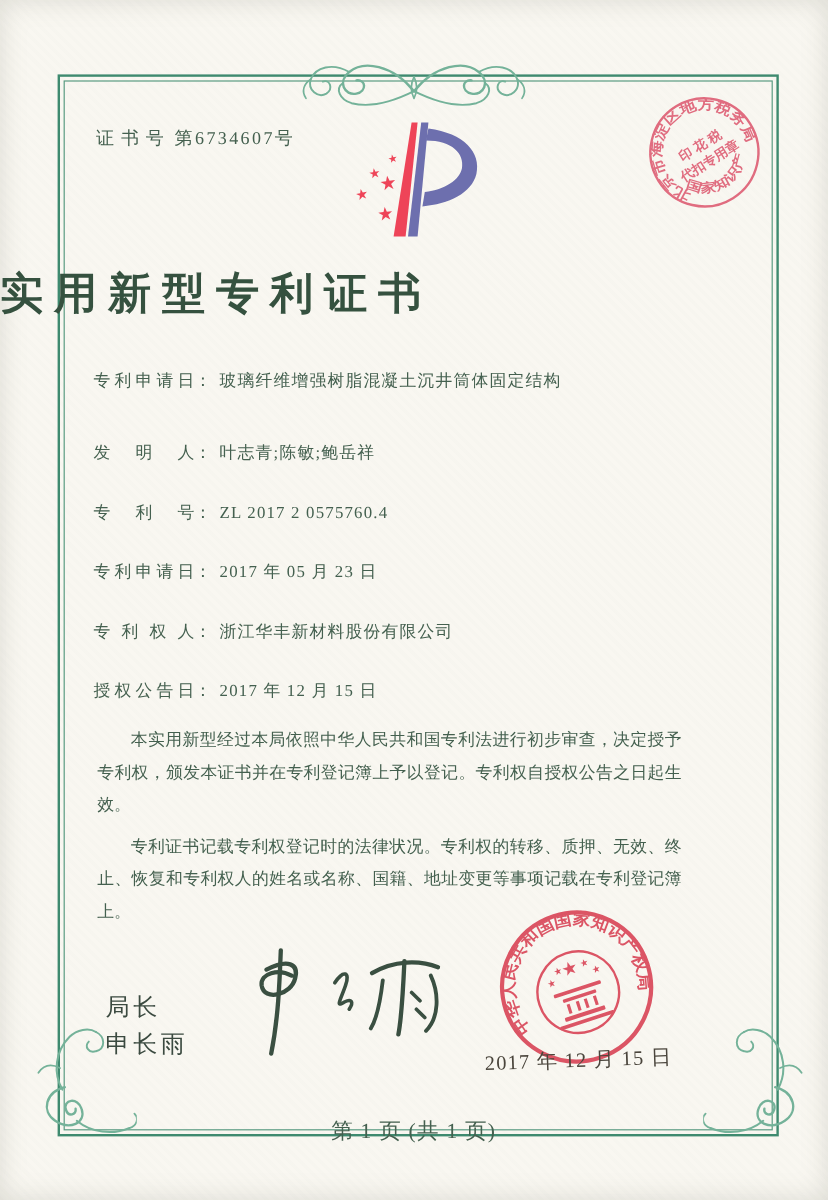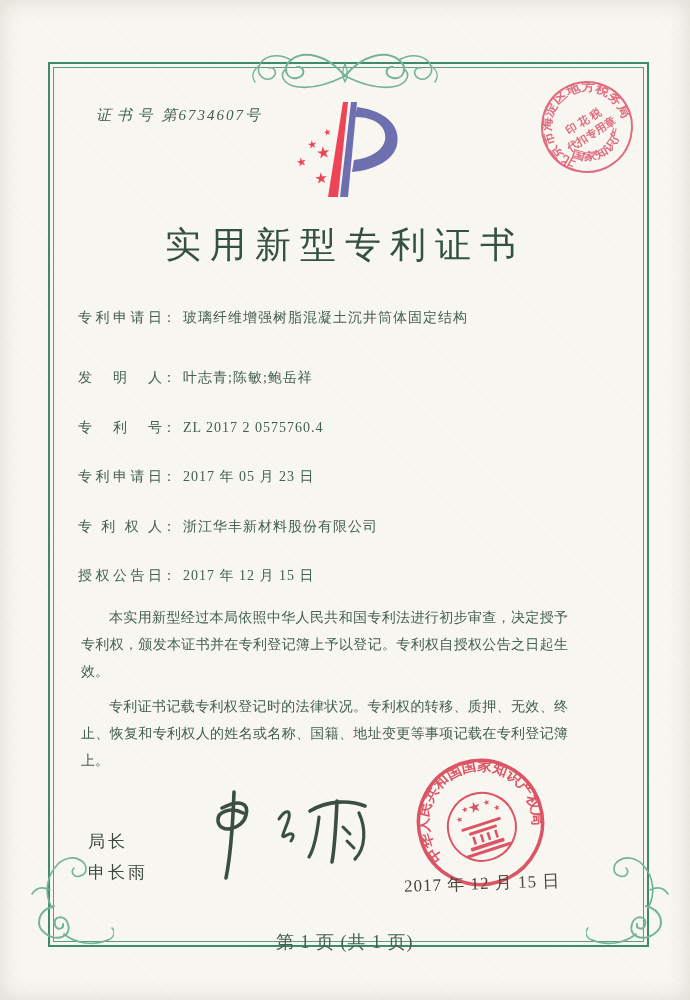--- a/index.html
+++ b/index.html
@@ -20,37 +20,37 @@
     background:
       repeating-linear-gradient(45deg, rgba(60,110,90,0.012) 0 3px, rgba(0,0,0,0) 3px 6px),
       var(--paper);
     box-shadow:inset 0 0 22px rgba(120,118,105,.22);
   }
   .frame{position:absolute;left:48px;top:62px;width:597px;height:881px;
     border:2.5px solid var(--green);}
   .frame-inner{position:absolute;inset:3px;border:1px solid #5a9c82;}
   .abs{position:absolute;}
   
-  .cert-no{left:96px;top:106px;font-size:15px;color:var(--ink);letter-spacing:1px;white-space:nowrap;font-style:italic;}
+  .cert-no{left:80px;top:106px;font-size:15px;color:var(--ink);letter-spacing:1px;white-space:nowrap;}
   .cert-no .num{margin-left:8px;letter-spacing:2px;}
   .logo{left:288px;top:100px;}
-  .title{left:0;top:221px;width:690px;text-align:center;font-size:36px;font-weight:400;
+  .title{left:0;top:221px;width:690px;font-size:36px;font-weight:700;
     letter-spacing:9px;color:var(--title-ink);white-space:nowrap;}
   
   .field-row{position:absolute;left:78px;font-size:14px;color:var(--ink);white-space:nowrap;}
   .field-row .lbl{display:inline-block;width:84px;text-align:justify;text-align-last:justify;}
   .field-row .sep{display:inline-block;}
   .field-row .val{padding-left:7px;letter-spacing:1px;}
   
   .paras{left:73px;top:596px;width:503px;font-size:14px;line-height:27px;color:var(--ink);
     text-align:justify;}
   .paras p{margin:8px;text-indent:2em;}
   
-  .signer{left:88px;top:826px;font-family:Liberation Serif, serif;
-    font-size:17px;color:#3b4a40;letter-spacing:3px;line-height:31px;}
+  .signer{left:88px;top:826px;font-family:Liberation Mono, monospace;
+    font-size:20px;color:#3b4a40;letter-spacing:3px;line-height:31px;}
   .sig{left:182px;top:788px;}
   
   .seal{left:413px;top:755px;transform:rotate(-18deg);mix-blend-mode:multiply;opacity:.93;}
   .tax-stamp{left:532px;top:72px;transform:rotate(-32deg);mix-blend-mode:multiply;opacity:.9;}
   .issue-date{left:404px;top:872px;font-size:17px;color:#4a453c;letter-spacing:1px;
     white-space:nowrap;transform:rotate(-2deg);}
   .footer{left:276px;top:930px;font-size:18px;color:var(--ink);letter-spacing:1px;white-space:nowrap;}
   .orn{color:var(--green-light);}
   svg text{user-select:none;}
 </style>

